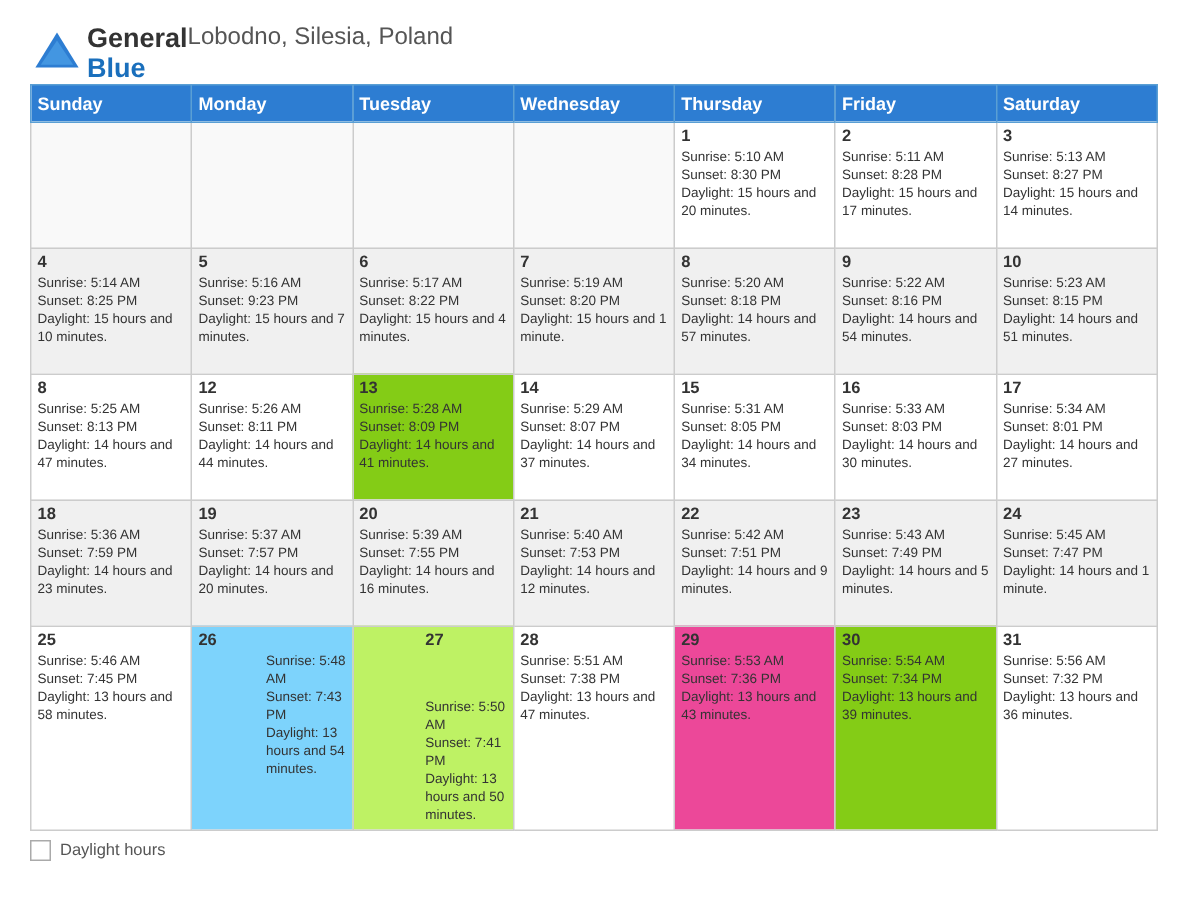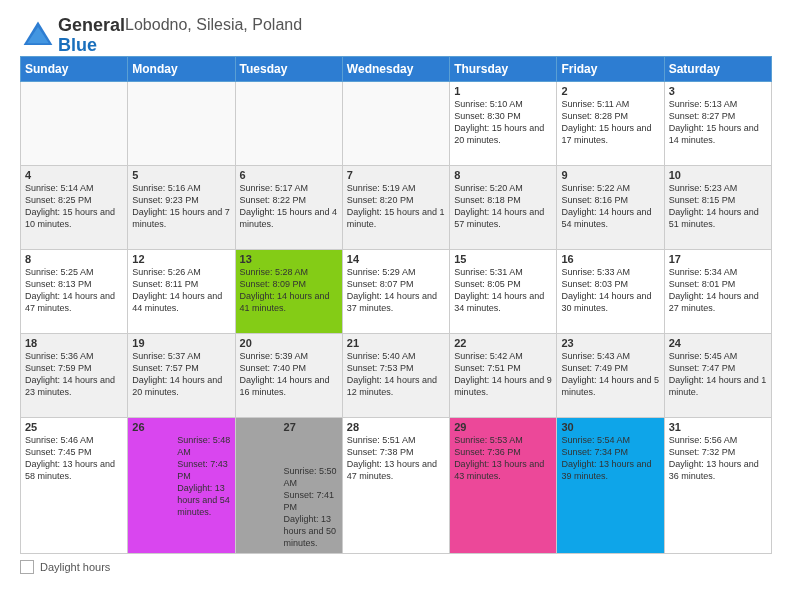--- a/index.html
+++ b/index.html
@@ -263,21 +263,21 @@
           </td>
           <td style="background: rgb(240, 240, 240);">
             <span class="day-num">19</span>
             <div class="day-info" style="white-space: pre-line;">Sunrise: 5:37 AM
 Sunset: 7:57 PM
 Daylight: 14 hours and 20 minutes.</div>
           </td>
           <td style="background: rgb(240, 240, 240);">
             <span class="day-num">20</span>
             <div class="day-info" style="white-space: pre-line;">Sunrise: 5:39 AM
-Sunset: 7:40 PM
+Sunset: 7:55 PM
 Daylight: 14 hours and 16 minutes.</div>
           </td>
           <td style="background: rgb(240, 240, 240);">
             <span class="day-num">21</span>
             <div class="day-info" style="white-space: pre-line;">Sunrise: 5:40 AM
 Sunset: 7:53 PM
 Daylight: 14 hours and 12 minutes.</div>
           </td>
           <td style="background: rgb(240, 240, 240);">
             <span class="day-num">22</span>
@@ -298,45 +298,45 @@
 Daylight: 14 hours and 1 minute.</div>
           </td>
         </tr>
         <tr>
           <td style="background: rgb(255, 255, 255);">
             <span class="day-num">25</span>
             <div class="day-info" style="white-space: pre-line;">Sunrise: 5:46 AM
 Sunset: 7:45 PM
 Daylight: 13 hours and 58 minutes.</div>
           </td>
-          <td style="background: #d946ef;">
+          <td style="background: #7dd3fc;">
             <span class="day-num">26</span>
             <div class="day-info" style="white-space: pre-line; margin-left: 45px;">Sunrise: 5:48 AM
 Sunset: 7:43 PM
 Daylight: 13 hours and 54 minutes.</div>
           </td>
-          <td style="background: #a3a3a3; padding-left: 48px;">
+          <td style="background: #bef264; padding-left: 48px;">
             <span class="day-num">27</span>
             <div class="day-info" style="white-space: pre-line; margin-top: 32px;">Sunrise: 5:50 AM
 Sunset: 7:41 PM
 Daylight: 13 hours and 50 minutes.</div>
           </td>
           <td style="background: rgb(255, 255, 255);">
             <span class="day-num">28</span>
             <div class="day-info" style="white-space: pre-line;">Sunrise: 5:51 AM
 Sunset: 7:38 PM
 Daylight: 13 hours and 47 minutes.</div>
           </td>
           <td style="background: #ec4899;">
             <span class="day-num">29</span>
             <div class="day-info" style="white-space: pre-line;">Sunrise: 5:53 AM
 Sunset: 7:36 PM
 Daylight: 13 hours and 43 minutes.</div>
           </td>
-          <td style="background: #0ea5e9;">
+          <td style="background: #84cc16;">
             <span class="day-num">30</span>
             <div class="day-info" style="white-space: pre-line;">Sunrise: 5:54 AM
 Sunset: 7:34 PM
 Daylight: 13 hours and 39 minutes.</div>
           </td>
           <td style="background: rgb(255, 255, 255);">
             <span class="day-num">31</span>
             <div class="day-info" style="white-space: pre-line;">Sunrise: 5:56 AM
 Sunset: 7:32 PM
 Daylight: 13 hours and 36 minutes.</div>

